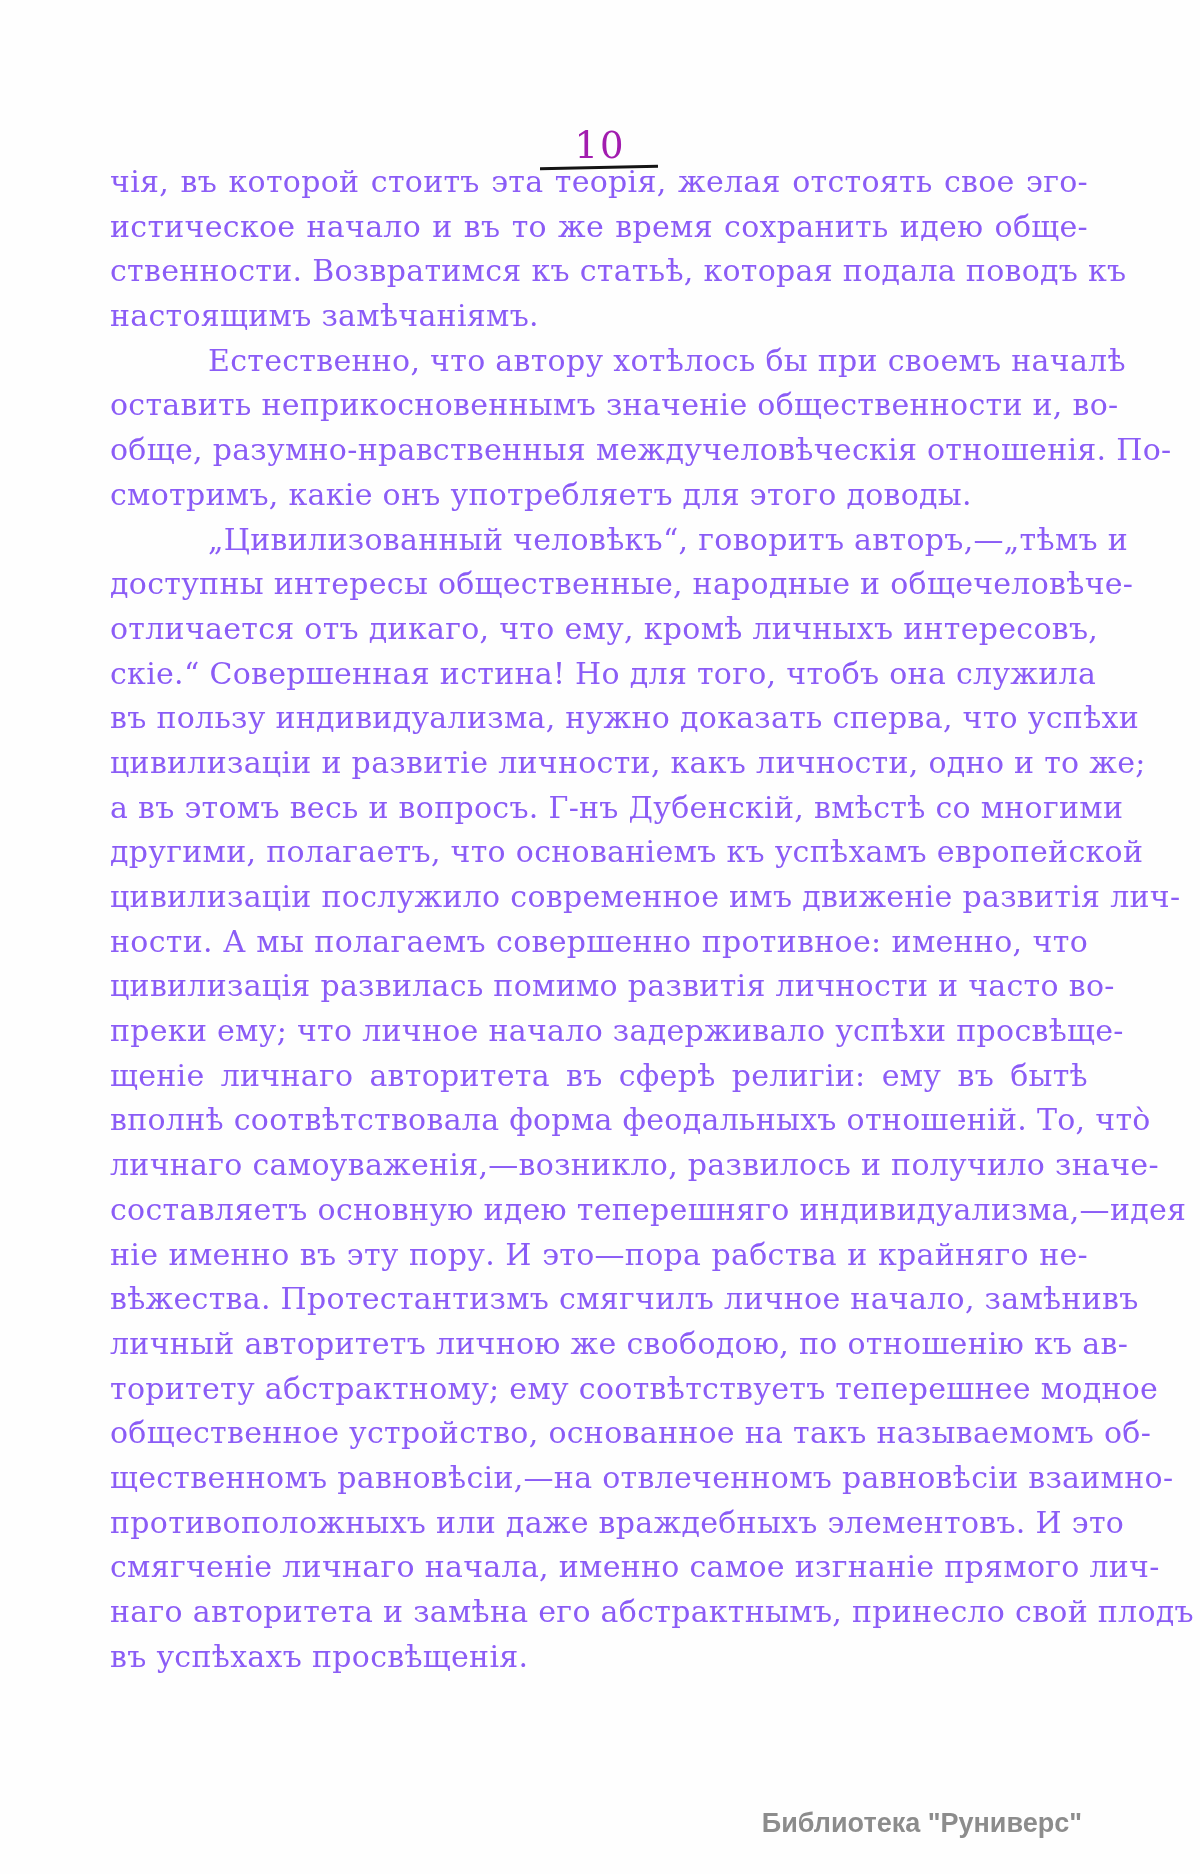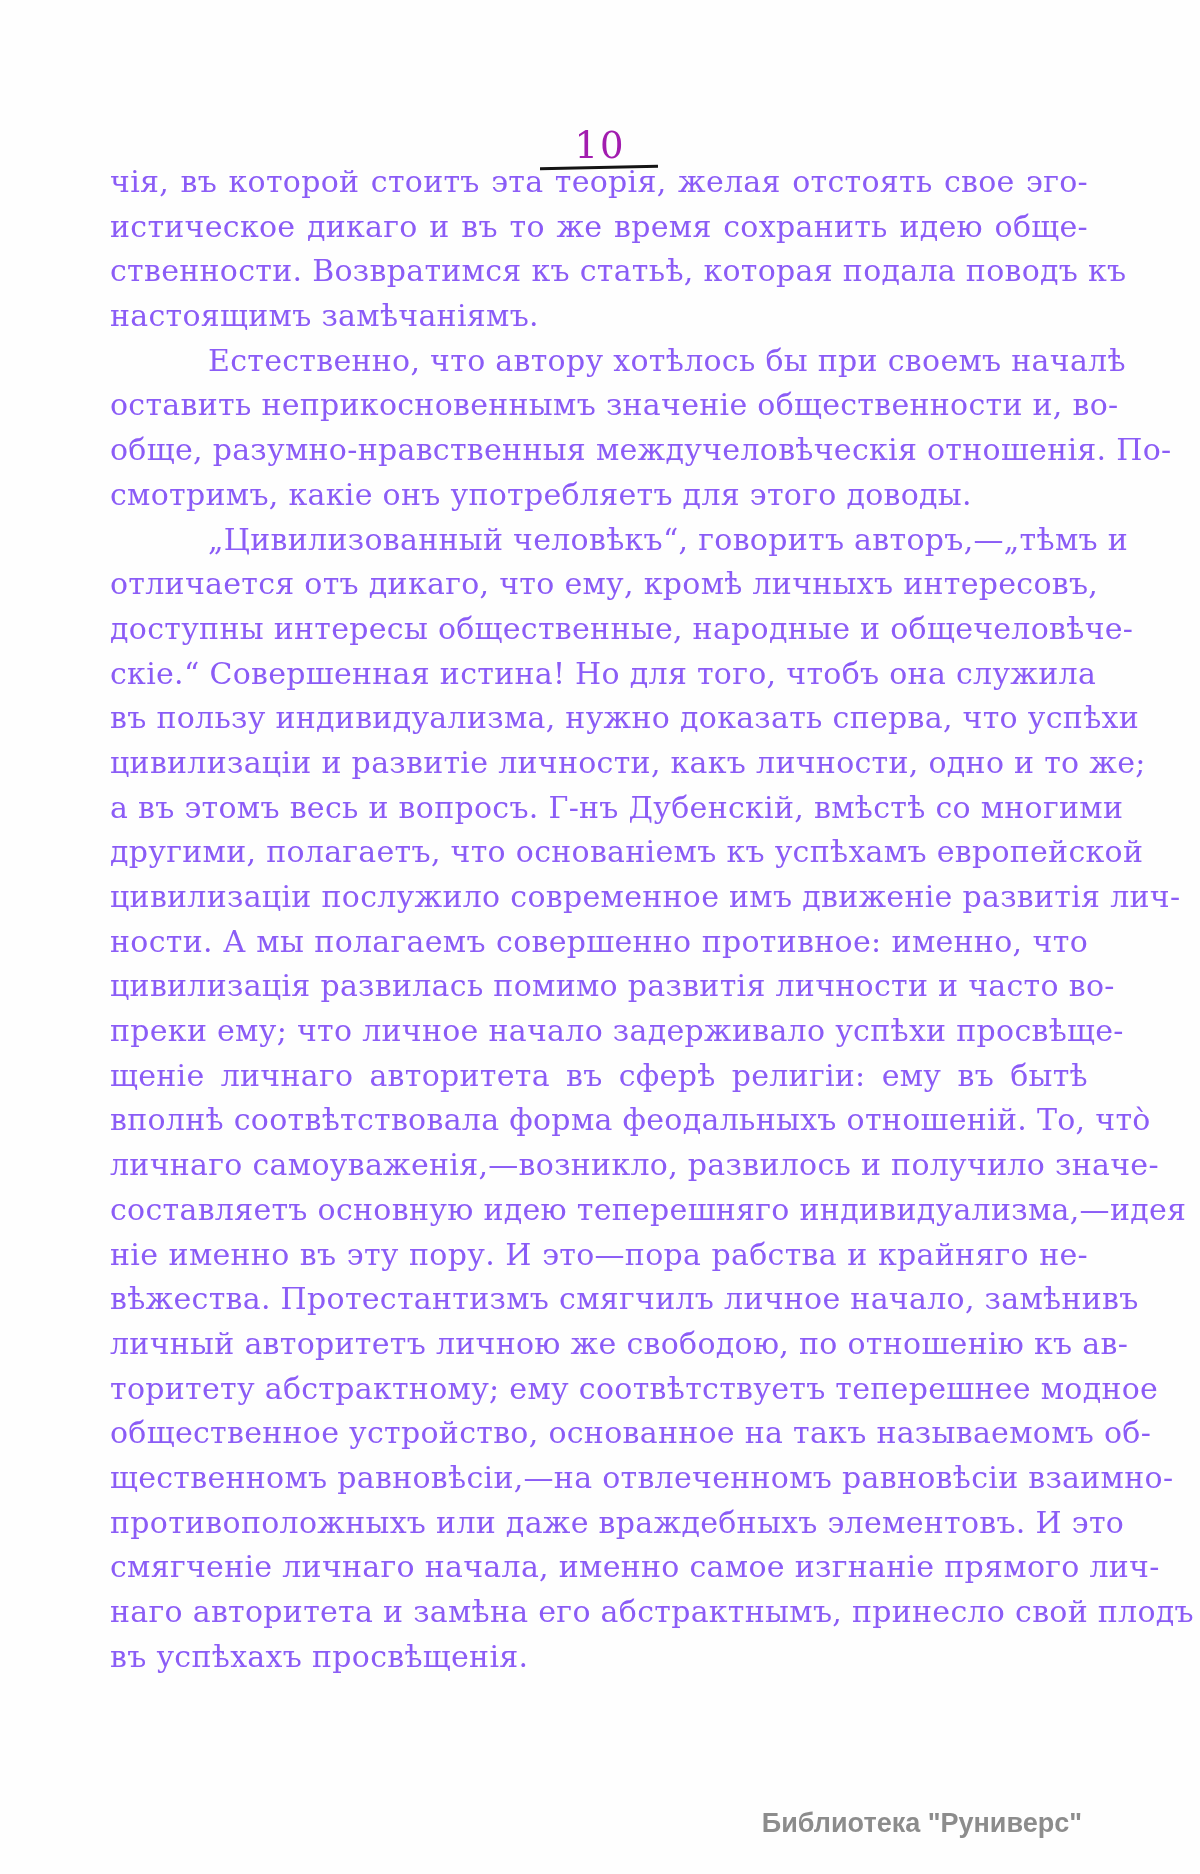--- a/index.html
+++ b/index.html
@@ -67,30 +67,30 @@
   }
 </style>
 </head>
 <body>
 
 <div class="page">
   <div class="pageno">10</div>
   <div class="pageno-rule"></div>
   <div class="text-block">
       <div class="line">чія, въ которой стоитъ эта теорія, желая отстоять свое эго-</div>
-      <div class="line">истическое дикаго и въ то же время сохранить идею обще-</div>
+      <div class="line">истическое начало и въ то же время сохранить идею обще-</div>
       <div class="line">ственности. Возвратимся къ статьѣ, которая подала поводъ къ</div>
       <div class="line plast">настоящимъ замѣчаніямъ.</div>
       <div class="line pindent">Естественно, что автору хотѣлось бы при своемъ началѣ</div>
       <div class="line">оставить неприкосновеннымъ значеніе общественности и, во-</div>
       <div class="line">обще, разумно-нравственныя междучеловѣческія отношенія. По-</div>
       <div class="line plast">смотримъ, какіе онъ употребляетъ для этого доводы.</div>
       <div class="line pindent">„Цивилизованный человѣкъ“, говоритъ авторъ,—„тѣмъ и</div>
+      <div class="line">доступны интересы общественные, народные и общечеловѣче-</div>
       <div class="line">отличается отъ дикаго, что ему, кромѣ личныхъ интересовъ,</div>
-      <div class="line">доступны интересы общественные, народные и общечеловѣче-</div>
       <div class="line">скіе.“ Совершенная истина! Но для того, чтобъ она служила</div>
       <div class="line">въ пользу индивидуализма, нужно доказать сперва, что успѣхи</div>
       <div class="line">цивилизаціи и развитіе личности, какъ личности, одно и то же;</div>
       <div class="line">а въ этомъ весь и вопросъ. Г-нъ Дубенскій, вмѣстѣ со многими</div>
       <div class="line">другими, полагаетъ, что основаніемъ къ успѣхамъ европейской</div>
       <div class="line">цивилизаціи послужило современное имъ движеніе развитія лич-</div>
       <div class="line">ности. А мы полагаемъ совершенно противное: именно, что</div>
       <div class="line">цивилизація развилась помимо развитія личности и часто во-</div>
       <div class="line">преки ему; что личное начало задерживало успѣхи просвѣще-</div>
       <div class="line">щеніе личнаго авторитета въ сферѣ религіи: ему въ бытѣ</div>

